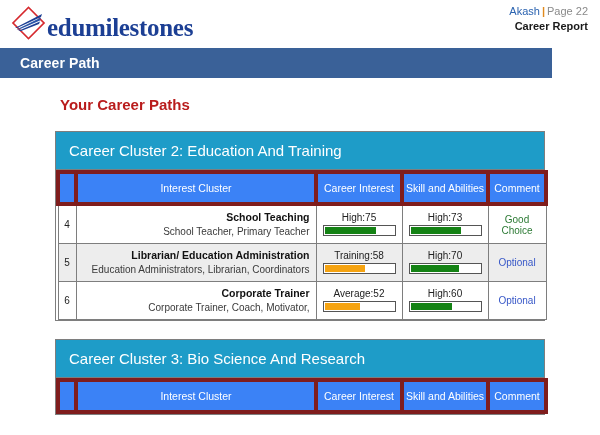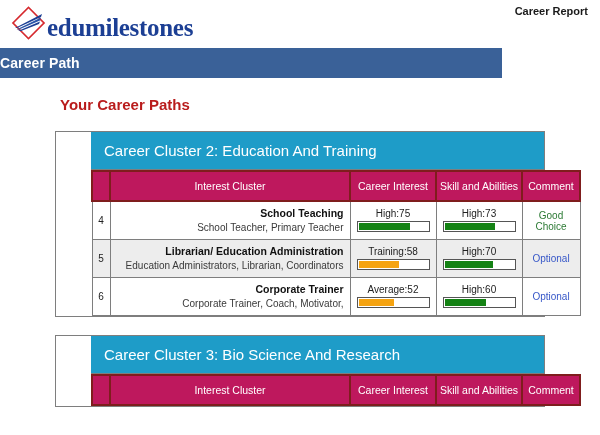--- a/index.html
+++ b/index.html
@@ -67,27 +67,27 @@
   }
   .meta-line2 {
     font-size: 11px;
     font-weight: bold;
     color: #1a1a1a;
     white-space: nowrap;
   }
 
   
   .banner {
-    width: 502px;
+    width: 552px;
     height: 30px;
     background: #3a6198;
     display: flex;
     align-items: center;
     box-sizing: border-box;
-    padding-left: 0;
+    padding-left: 20px;
   }
   .banner-title {
     color: #ffffff;
     font-size: 14px;
     font-weight: bold;
     letter-spacing: 0.1px;
   }
 
   
   .content {
@@ -100,42 +100,41 @@
     margin: 0 0 18px 5px;
   }
 
   
   .cluster {
     width: 490px;
     border: 1px solid #7e7e7e;
     box-sizing: border-box;
     margin-bottom: 18px;
     background: #ffffff;
-    padding-left: 35px;
   }
   .cluster-title {
     background: #1e9cc8;
     color: #ffffff;
     font-size: 15px;
     padding: 10px 0 10px 13px;
     border-bottom: 1px solid #7e7e7e;
   }
   table.cluster-table {
     width: 100%;
     border-collapse: collapse;
     table-layout: fixed;
     font-size: 10px;
   }
   table.cluster-table th {
-    background: #be185d;
+    background: #3b82f6;
     color: #ffffff;
     font-weight: normal;
     font-size: 10.5px;
     height: 26px;
-    border: 2px solid #7f1d1d;
+    border: 4px solid #7f1d1d;
     text-align: center;
     vertical-align: middle;
   }
   table.cluster-table td {
     border: 1px solid #7e7e7e;
     vertical-align: middle;
   }
   col.c-num   { width: 18px; }
   col.c-name  { width: 240px; }
   col.c-int   { width: 86px; }
@@ -196,20 +195,23 @@
     <svg class="logo-mark" viewBox="0 0 40 36">
       <rect x="7.5" y="6" width="22" height="22" transform="rotate(45 18.5 17)" fill="none" stroke="#d6292e" stroke-width="1.6"></rect>
       <path d="M5 22 L32 8 L31 11 L7 22 Z" fill="#1c3f94"></path>
       <path d="M6.5 23.5 L31 11.5 L30 14.5 L9 23.5 Z" fill="#2b55a8"></path>
       <path d="M8 25 L30 15.5 L29 18 L11 25 Z" fill="#1c3f94"></path>
     </svg>
     <span class="logo-text">edumilestones</span>
   </div>
 
   <div class="meta">
+    <div class="meta-line1">
+      <span class="meta-user">Akash</span><span class="meta-sep">|</span><span class="meta-page">Page 22</span>
+    </div>
     <div class="meta-line2">Career Report</div>
   </div>
 </div>
 
 <div class="banner">
   <span class="banner-title">Career Path</span>
 </div>
 
 <div class="content">
   <h2 class="page-heading">Your Career Paths</h2>

